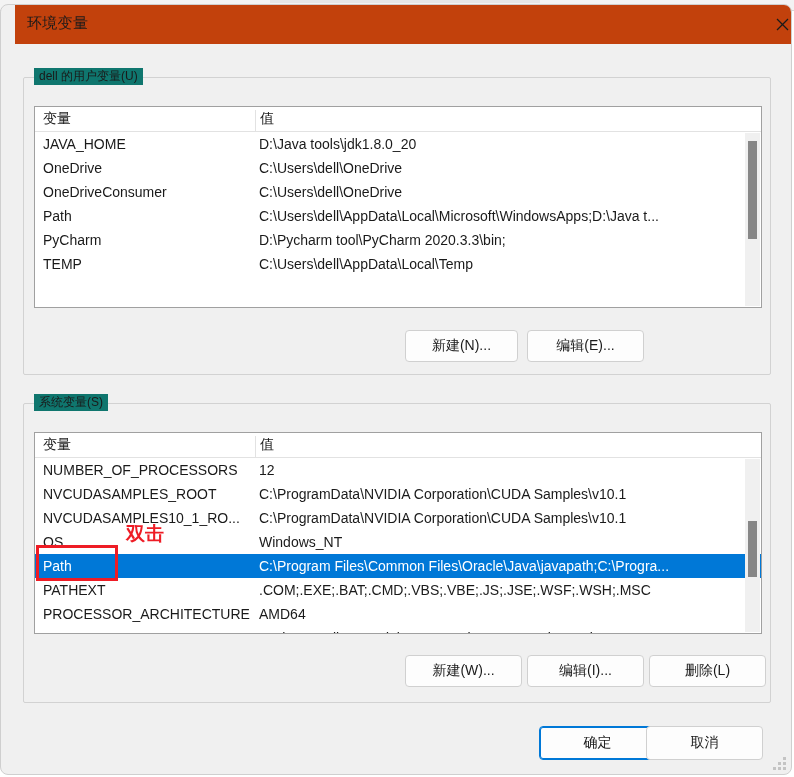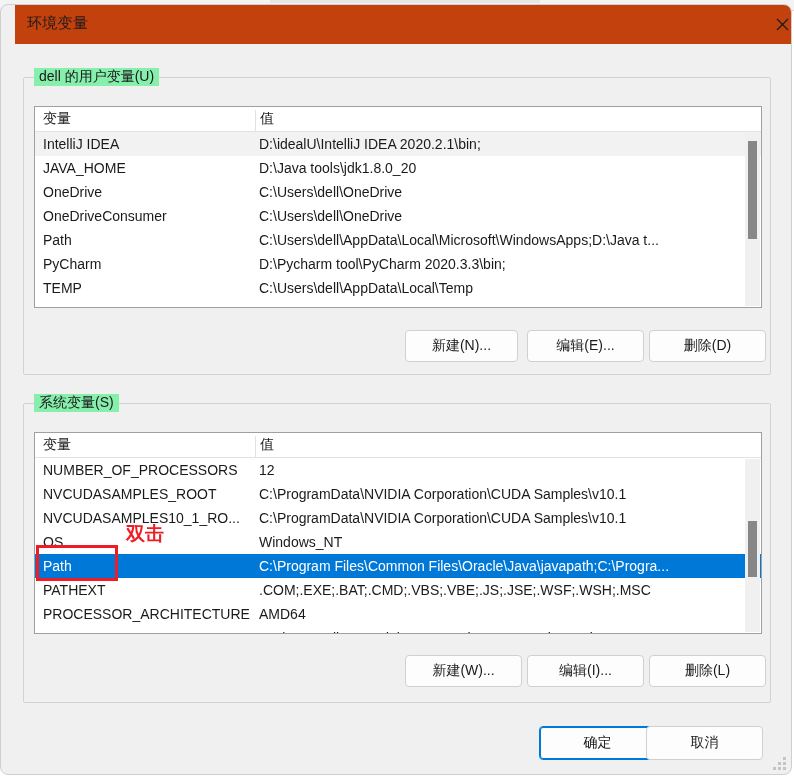--- a/index.html
+++ b/index.html
@@ -72,22 +72,22 @@
     position: absolute;
     box-sizing: border-box;
     border: 1px solid #d2d2d2;
     border-radius: 2px;
   }
   .groupbox > .legend {
     position: absolute;
     top: -10px;
     left: 10px;
     padding: 0 5px;
-    background: #86efac;
-    font-size: 14px;
+    background: #0f766e;
+    font-size: 12px;
     color: #1a1a1a;
     white-space: nowrap;
   }
 
   #user-group  { left: 22px; top: 72px;  width: 748px; height: 298px; }
   #sys-group   { left: 22px; top: 398px; width: 748px; height: 300px; }
 
   
   .listview {
     position: absolute;
@@ -258,24 +258,20 @@
 
   <div class="groupbox" id="user-group">
     <div class="legend">dell 的用户变量(U)</div>
 
     <div class="listview" id="user-list">
       <div class="lv-header">
         <div class="col col-name">变量</div>
         <div class="col col-value">值</div>
       </div>
       <div class="lv-body" id="user-rows">
-          <div class="lv-row hover">
-            <div class="c-name">IntelliJ IDEA</div>
-            <div class="c-value">D:\idealU\IntelliJ IDEA 2020.2.1\bin;</div>
-          </div>
           <div class="lv-row">
             <div class="c-name">JAVA_HOME</div>
             <div class="c-value">D:\Java tools\jdk1.8.0_20</div>
           </div>
           <div class="lv-row">
             <div class="c-name">OneDrive</div>
             <div class="c-value">C:\Users\dell\OneDrive</div>
           </div>
           <div class="lv-row">
             <div class="c-name">OneDriveConsumer</div>
@@ -295,21 +291,20 @@
           </div>
         </div>
       <div class="vscroll">
         <div class="thumb" id="user-thumb"></div>
       </div>
     </div>
   </div>
 
   <button class="btn" id="user-new">新建(N)...</button>
   <button class="btn" id="user-edit">编辑(E)...</button>
-  <button class="btn" id="user-delete">删除(D)</button>
 
   <div class="groupbox" id="sys-group">
     <div class="legend">系统变量(S)</div>
 
     <div class="listview" id="sys-list">
       <div class="lv-header">
         <div class="col col-name">变量</div>
         <div class="col col-value">值</div>
       </div>
       <div class="lv-body" id="sys-rows">

